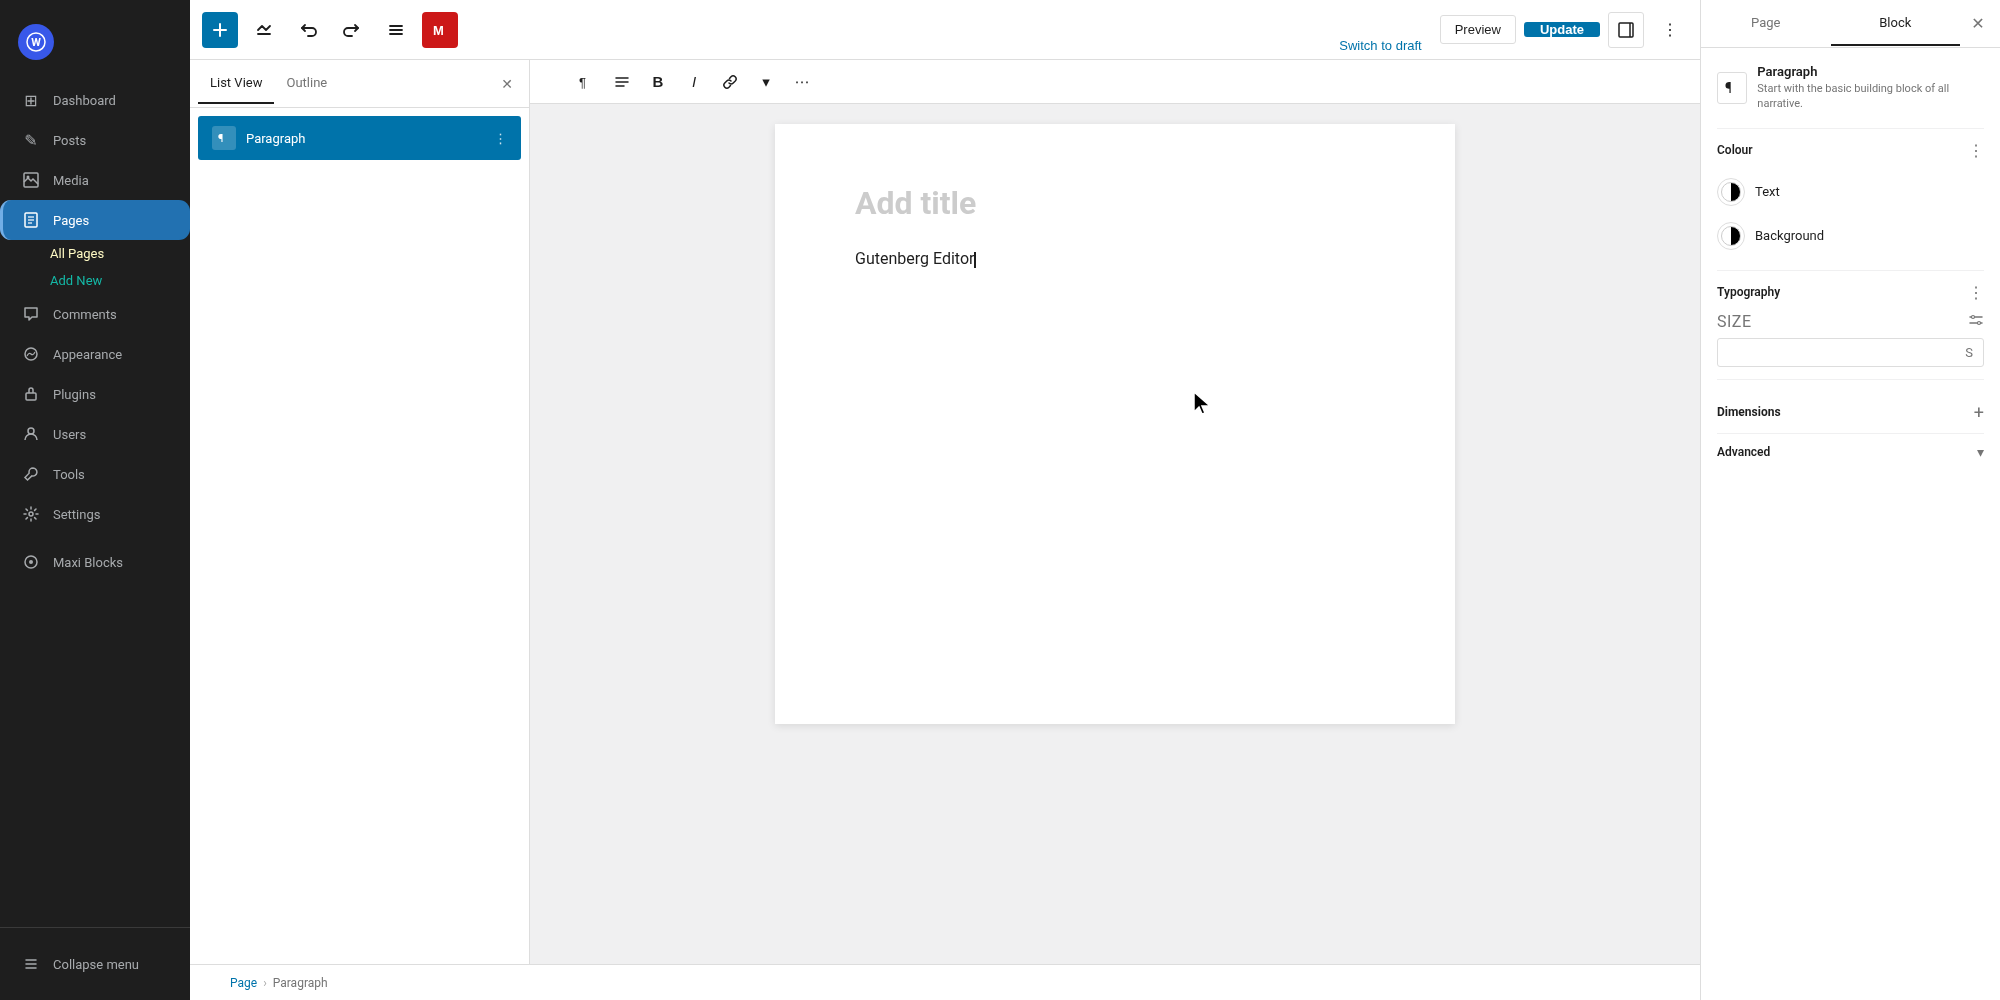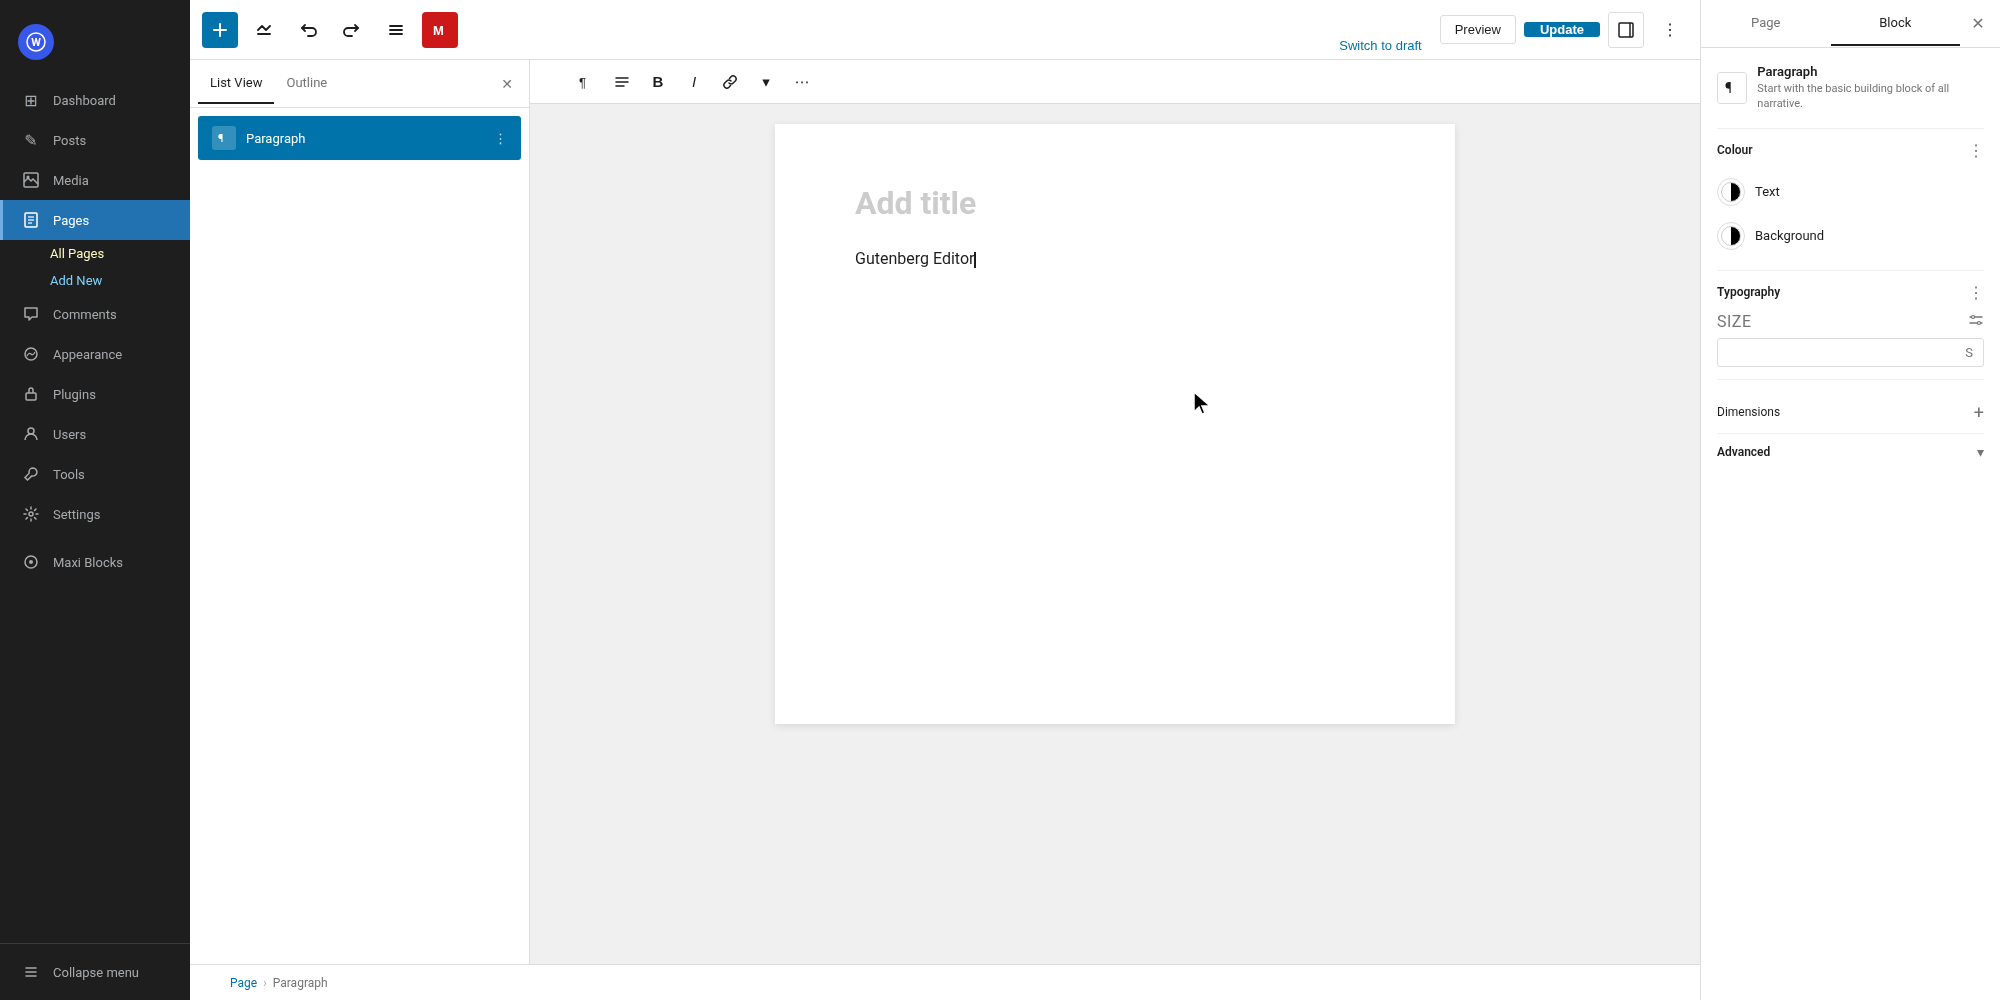--- a/index.html
+++ b/index.html
@@ -52,44 +52,45 @@
       color: #a7aaad;
       font-size: 13px;
       cursor: pointer;
       text-decoration: none;
       border-left: 3px solid transparent;
     }
     .nav-item.active {
       color: #fff;
       background: #2271b1;
       border-left-color: #72aee6;
+      border-radius: 11px;
     }
     .nav-item .icon {
       width: 20px;
       height: 20px;
       display: flex;
       align-items: center;
       justify-content: center;
       font-size: 16px;
       flex-shrink: 0;
     }
     .nav-sub-item {
       display: flex;
       align-items: center;
       padding: 6px 18px 6px 50px;
-      color: #7dd3fc;
+      color: #14b8a6;
       font-size: 13px;
       cursor: pointer;
     }
     .nav-sub-item.active {
       color: #fef9c3;
     }
 
     .sidebar-bottom {
-      padding: 8px 0;
+      padding: 16px 0;
       border-top: 1px solid #3a3a3a;
     }
 
     
     .main-area {
       flex: 1;
       display: flex;
       flex-direction: column;
       background: #f0f0f1;
       min-width: 0;
@@ -510,21 +511,21 @@
 
     
     .dimensions-header {
       display: flex;
       align-items: center;
       padding: 10px 0;
       cursor: pointer;
     }
     .dimensions-title {
       font-size: 12px;
-      font-weight: 400;
+      font-weight: 700;
       color: #1e1e1e;
       text-align: center;
     }
     .dimensions-add {
       margin-left: auto;
       color: #757575;
       font-size: 18px;
       cursor: pointer;
     }
 

